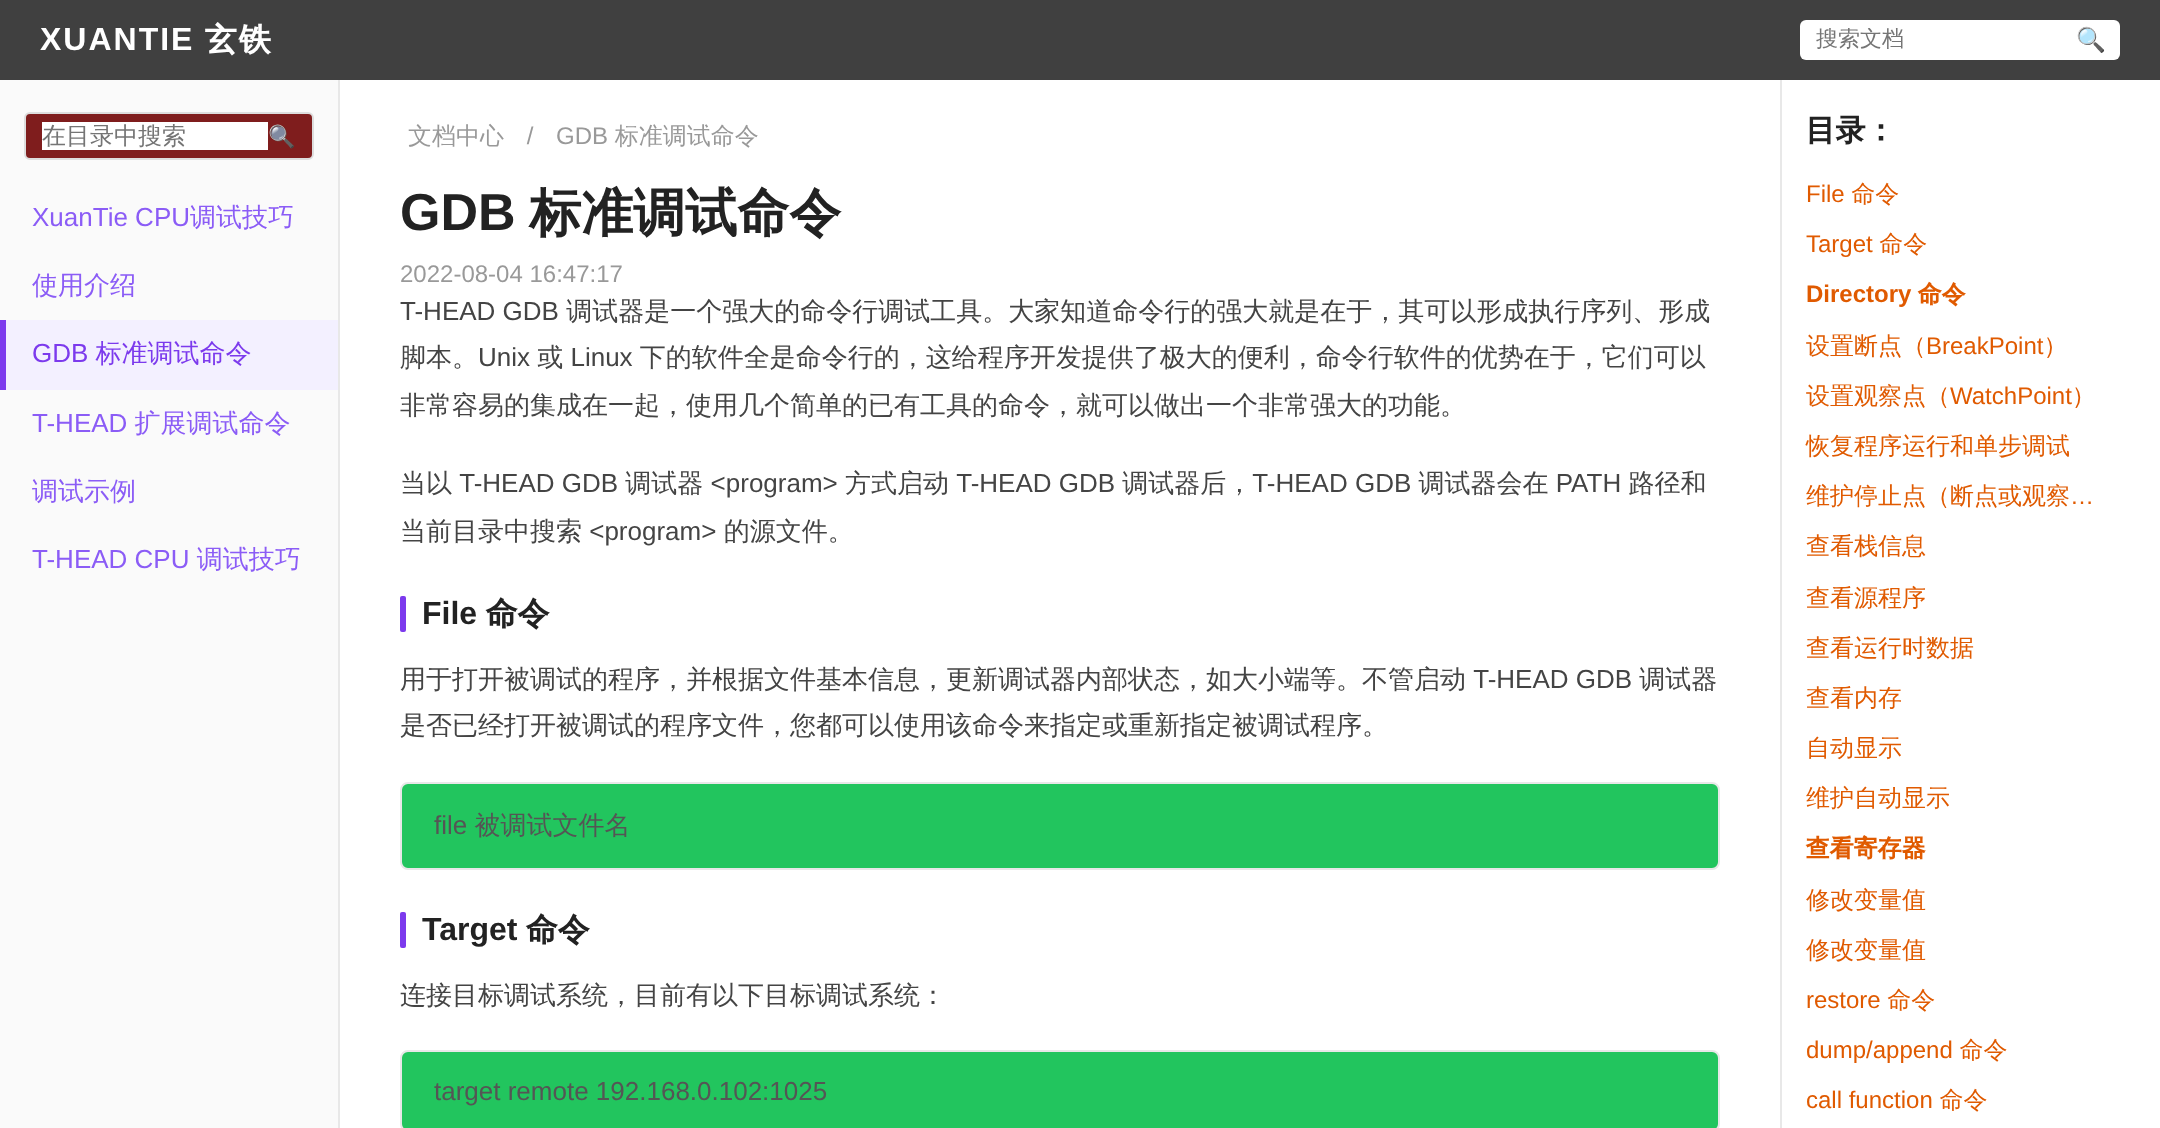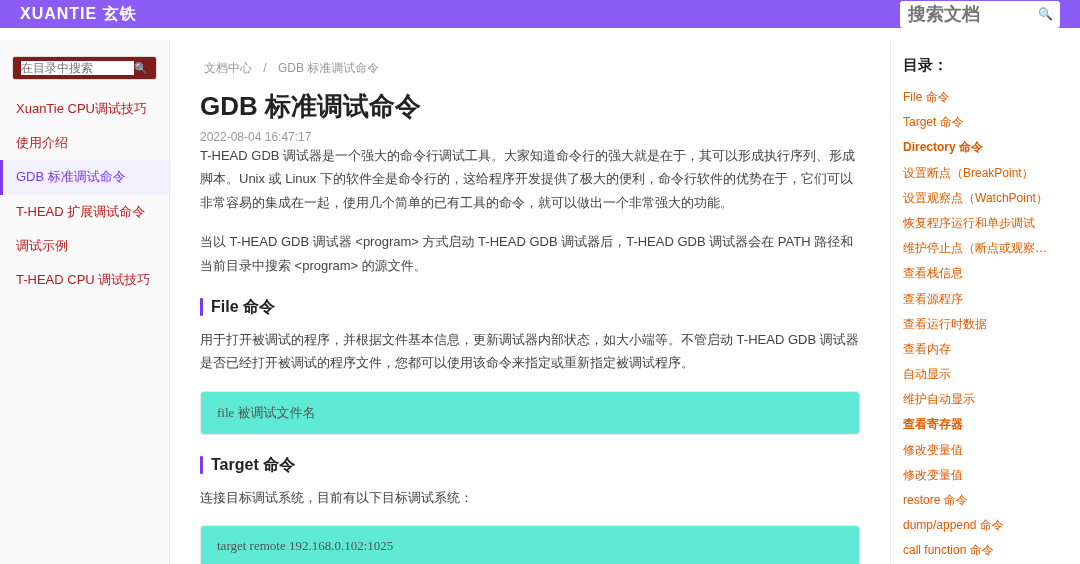--- a/index.html
+++ b/index.html
@@ -1,21 +1,21 @@
 <!DOCTYPE html>
 <html><head>
   <meta charset="utf-8">
   <style>
     * { margin: 0; padding: 0; box-sizing: border-box; }
     body { font-family: -apple-system, BlinkMacSystemFont, "Segoe UI", "PingFang SC", "Microsoft YaHei", sans-serif; font-size: 14px; color: #333; background: #fff; }
 
     
     .header {
-      background: #8b5cf6;
-      height: 28px;
+      background: #404040;
+      height: 40px;
       display: flex;
       align-items: center;
       justify-content: space-between;
       padding: 0 20px;
       position: fixed;
       top: 0; left: 0; right: 0;
       z-index: 100;
     }
     .header-logo {
       color: #fff;
@@ -27,24 +27,23 @@
       display: flex;
       align-items: center;
       background: #fff;
       border-radius: 3px;
       padding: 3px 8px;
       width: 160px;
     }
     .header-search input {
       border: none;
       outline: none;
-      font-size: 18px;
+      font-size: 11px;
       width: 130px;
       color: #333;
-      font-weight: bold;
     }
     .header-search-icon {
       color: #999;
       font-size: 12px;
     }
 
     
     .layout {
       display: flex;
       margin-top: 40px;
@@ -76,21 +75,21 @@
       color: #333;
     }
     .sidebar-search-icon {
       color: #999;
       font-size: 11px;
     }
     .sidebar-item {
       padding: 8px 16px;
       cursor: pointer;
       font-size: 13px;
-      color: #b91c1c;
+      color: #8b5cf6;
       line-height: 1.4;
     }
     .sidebar-item.active {
       color: #7c3aed;
       background: #f3f0ff;
       border-left: 3px solid #7c3aed;
       padding-left: 13px;
     }
 
     
@@ -141,25 +140,25 @@
     .section-heading::before {
       content: '';
       display: inline-block;
       width: 3px;
       height: 18px;
       background: #7c3aed;
       margin-right: 8px;
       border-radius: 1px;
     }
     .code-block {
-      background: #5eead4;
+      background: #22c55e;
       border: 1px solid #e8e8e8;
       border-radius: 4px;
       padding: 12px 16px;
-      font-family: Liberation Serif, serif;
+      font-family: Liberation Sans, sans-serif;
       font-size: 13px;
       color: #555;
       margin: 12px 0;
     }
 
     
     .toc-sidebar {
       width: 180px;
       min-width: 180px;
       padding: 16px 12px;

